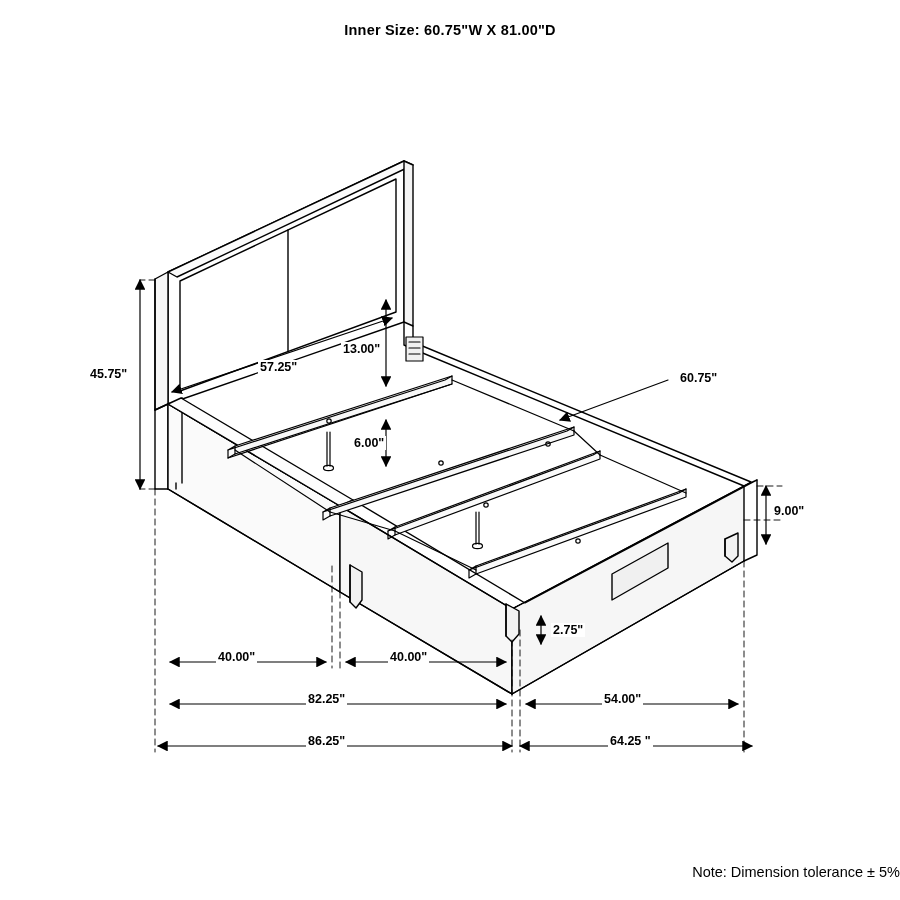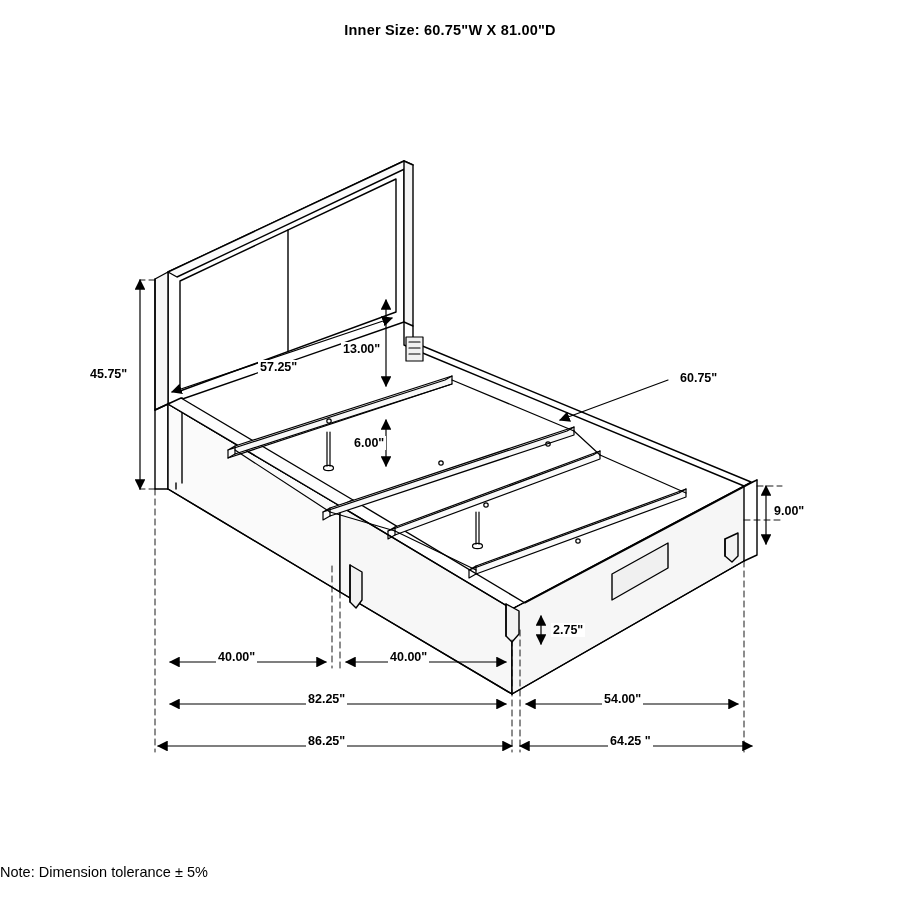--- a/index.html
+++ b/index.html
@@ -29,21 +29,21 @@
     text-align: center;
     font-size: 14.5px;
     font-weight: bold;
     letter-spacing: 0.2px;
   }
   .note {
     position: absolute;
     left: 0;
     top: 864px;
     width: 900px;
-    text-align: left;
+    text-align: right;
     font-size: 14.5px;
     font-weight: normal;
   }
   svg.draw {
     position: absolute;
     left: 0;
     top: 0;
     width: 900px;
     height: 900px;
   }

